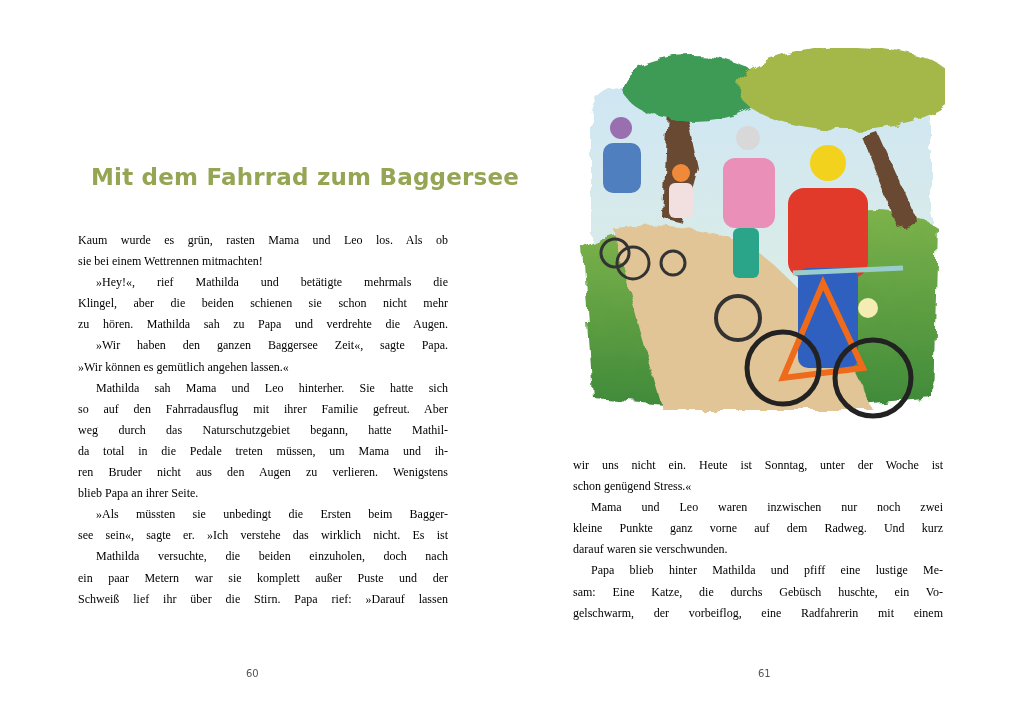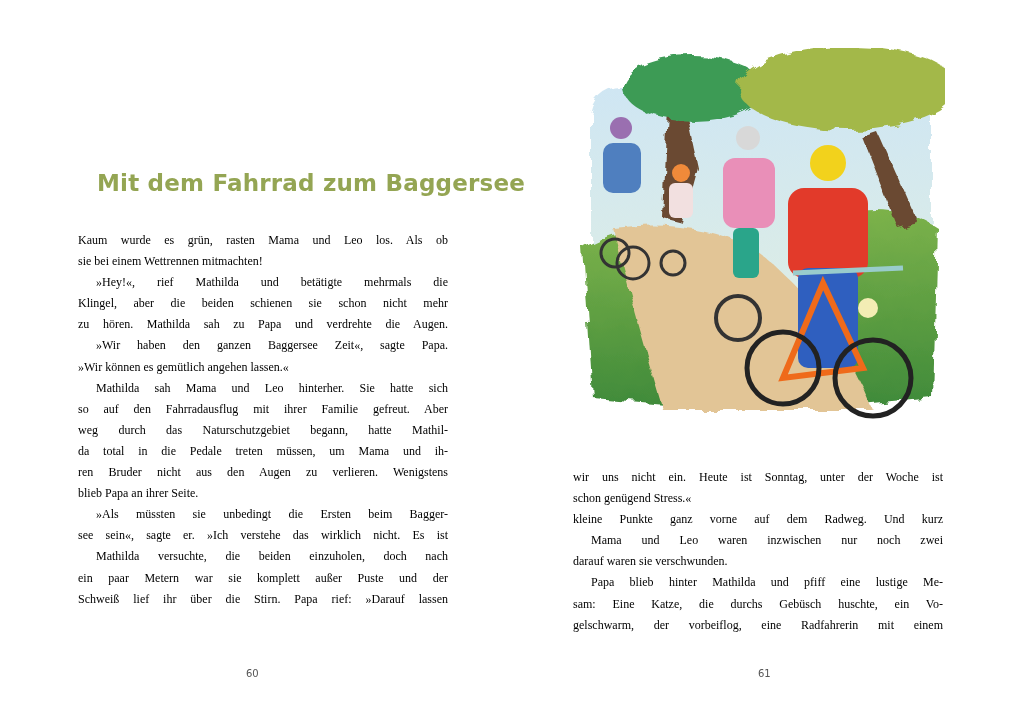--- a/index.html
+++ b/index.html
@@ -9,30 +9,30 @@
       color: #2b2b2b;
     }
     .page { position: absolute; top: 0; height: 721px; }
     .page-left { left: 0; width: 510px; }
     .page-right { left: 510px; width: 510px; }
 
     .chapter-title {
       position: absolute; left: 89px; top: 162px;
       font-family: "DejaVu Sans", sans-serif;
       font-size: 23px; font-weight: bold; letter-spacing: 0.2px;
-      color: #94a553; margin: 8px; white-space: nowrap;
+      color: #94a553; margin: 2px; white-space: nowrap;
     }
 
     .text-block {
       position: absolute;
       font-size: 12px; line-height: 21.1px;
       text-align: justify; color: #000000;
     }
     .text-left { left: 78px; top: 230px; width: 370px; }
-    .text-right { left: 573px; top: 455px; width: 370px; margin-top: 12px; }
+    .text-right { left: 573px; top: 455px; width: 370px; }
     .line { display: block; text-align: justify; text-align-last: justify; white-space: nowrap; height: 21.1px; }
     .line.last { text-align-last: left; }
     .line.indent { padding-left: 18px; }
 
     .page-number {
       position: absolute; top: 668px;
       font-family: "DejaVu Sans", sans-serif; font-size: 10px; color: #555;
     }
     .pn-left { left: 246px; }
     .pn-right { left: 758px; }
@@ -123,21 +123,21 @@
     <path d="M250 235 L290 320 L210 330 Z" fill="none" stroke="#ef6a1a" stroke-width="6"></path>
     <circle cx="210" cy="320" r="36" fill="none" stroke="#222" stroke-width="5"></circle>
     <circle cx="300" cy="330" r="38" fill="none" stroke="#222" stroke-width="5"></circle>
     <circle cx="295" cy="260" r="10" fill="#f3edb4"></circle>
   </svg>
 </div>
 
 <div class="text-block text-right">
   <span class="line">wir uns nicht ein. Heute ist Sonntag, unter der Woche ist</span>
   <span class="line last">schon genügend Stress.«</span>
+  <span class="line indent">Mama und Leo waren inzwischen nur noch zwei</span>
   <span class="line">kleine Punkte ganz vorne auf dem Radweg. Und kurz</span>
-  <span class="line indent">Mama und Leo waren inzwischen nur noch zwei</span>
   <span class="line last">darauf waren sie verschwunden.</span>
   <span class="line indent">Papa blieb hinter Mathilda und pfiff eine lustige Me-</span>
   <span class="line">sam: Eine Katze, die durchs Gebüsch huschte, ein Vo-</span>
   <span class="line">gelschwarm, der vorbeiflog, eine Radfahrerin mit einem</span>
 </div>
 
 <div class="page-number pn-right">61</div>
 
 </body></html>

